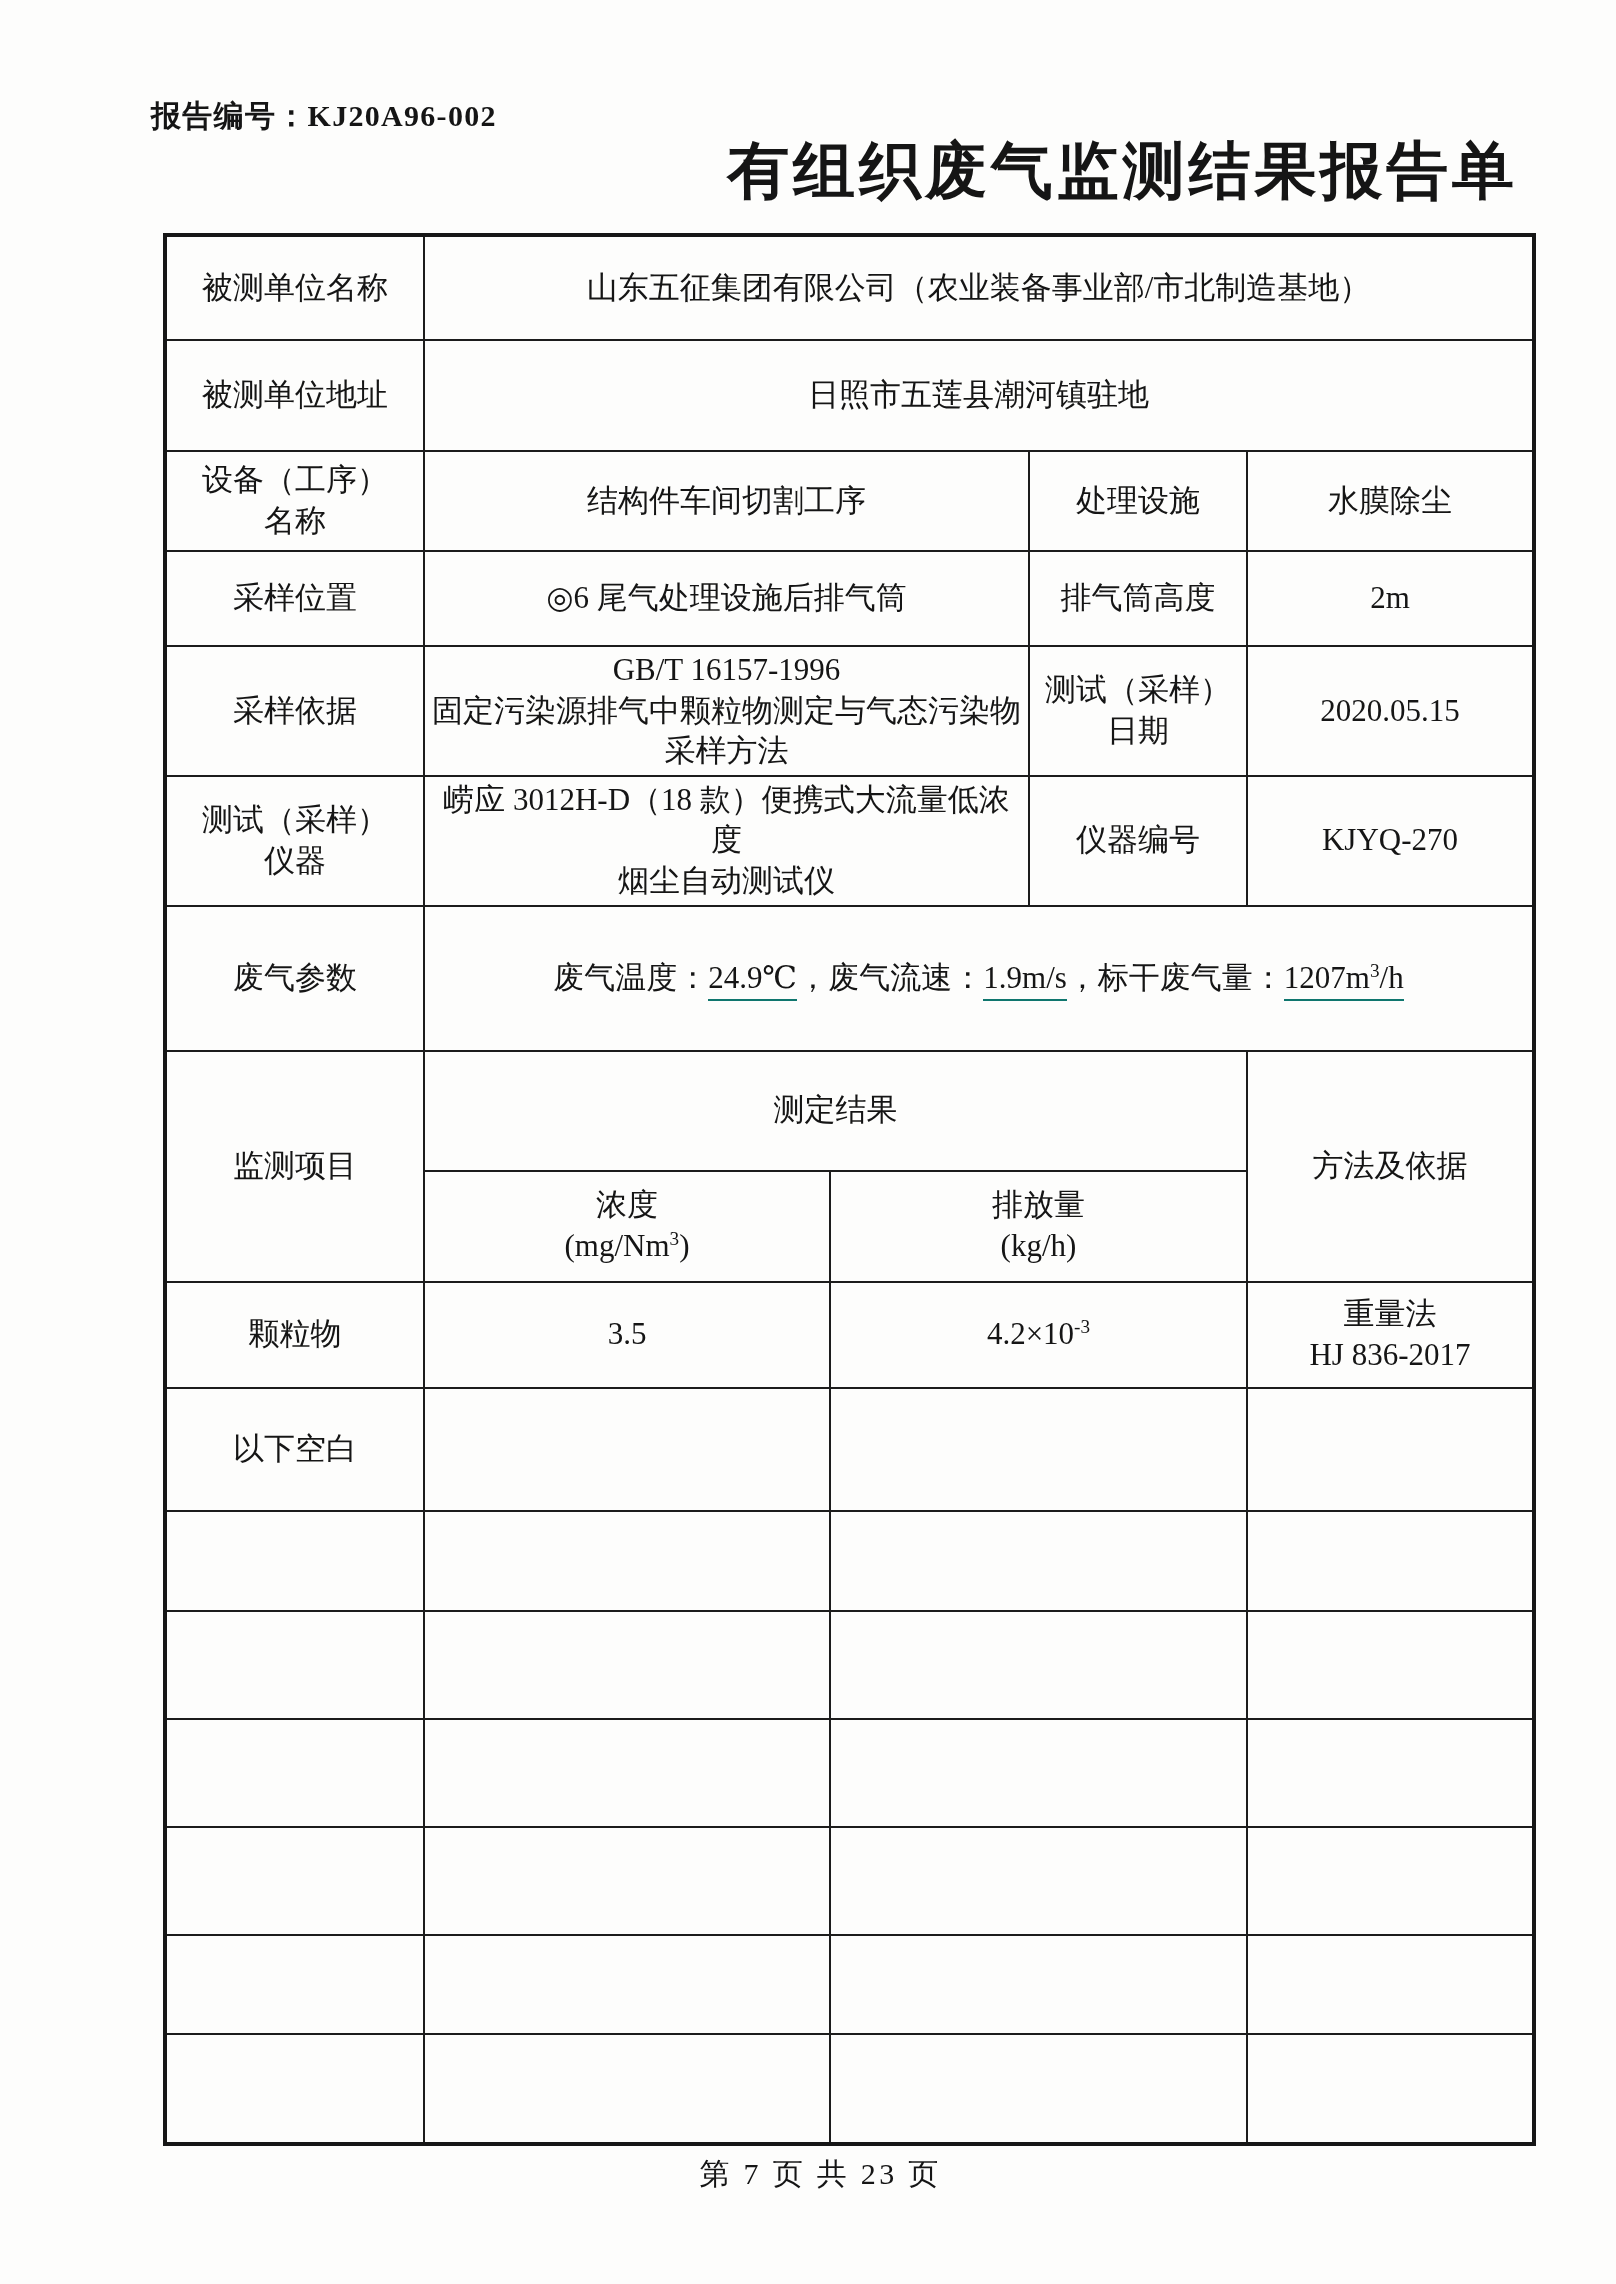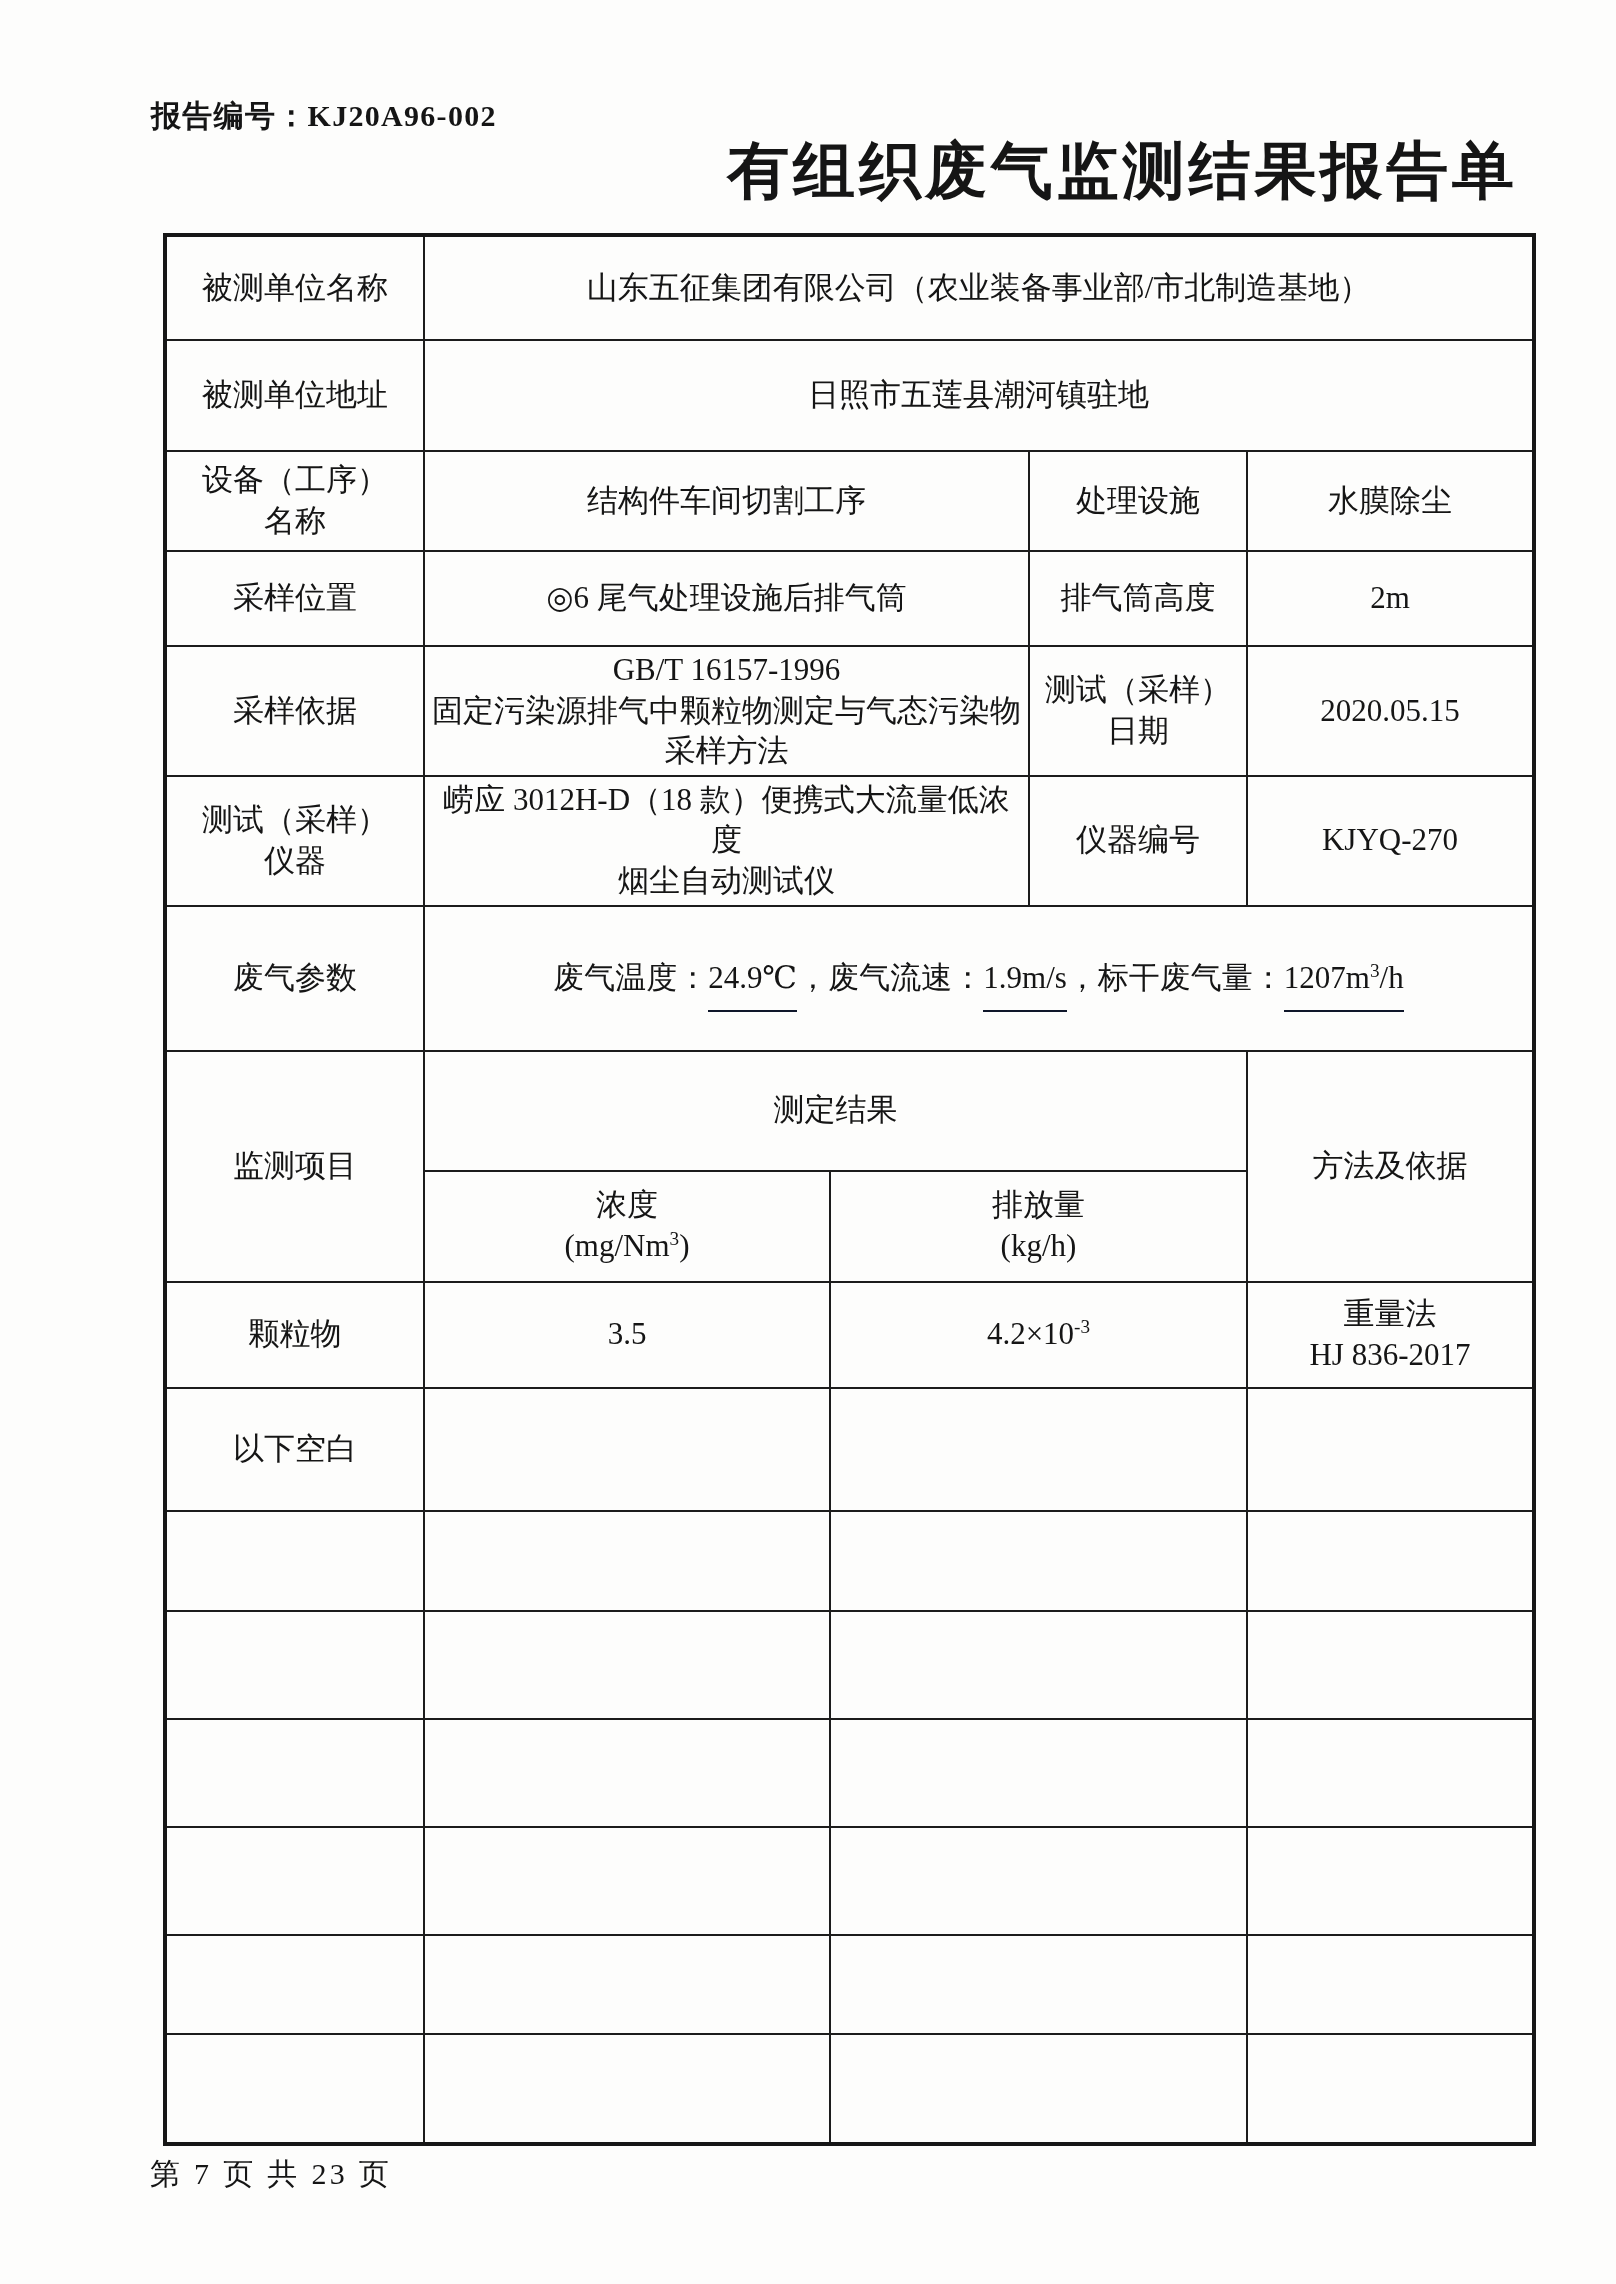--- a/index.html
+++ b/index.html
@@ -30,25 +30,25 @@
   }
   table.report td {
     border: 2px solid #1c1c1c;
     border-top-width: 2.6px; border-bottom-width: 2.6px;
     text-align: center; vertical-align: middle;
     font-size: 31px; line-height: 1.32;
     padding: 2.6px 6.5px;
     overflow: hidden;
   }
   td.val-left { text-align: left; padding-left: 38px; }
-  .uval { border-bottom: 2px solid #0f172a; padding-bottom: 15px; }
+  .uval { border-bottom: 2px solid #0f766e; padding-bottom: 4px; }
   sup { font-size: 0.62em; line-height: 0; }
   .footer {
     position: absolute; left: 150px; top: 2154px; width: 1341px;
-    text-align: left; font-size: 30px; letter-spacing: 3.3px;
+    text-align: center; font-size: 30px; letter-spacing: 3.3px;
     white-space: nowrap;
   }
 </style>
 </head>
 <body>
 
 <div class="report-no"><span>报告编号：</span><span>KJ20A96-002</span></div>
 
 <div class="doc-title">有组织废气监测结果报告单</div>
 

